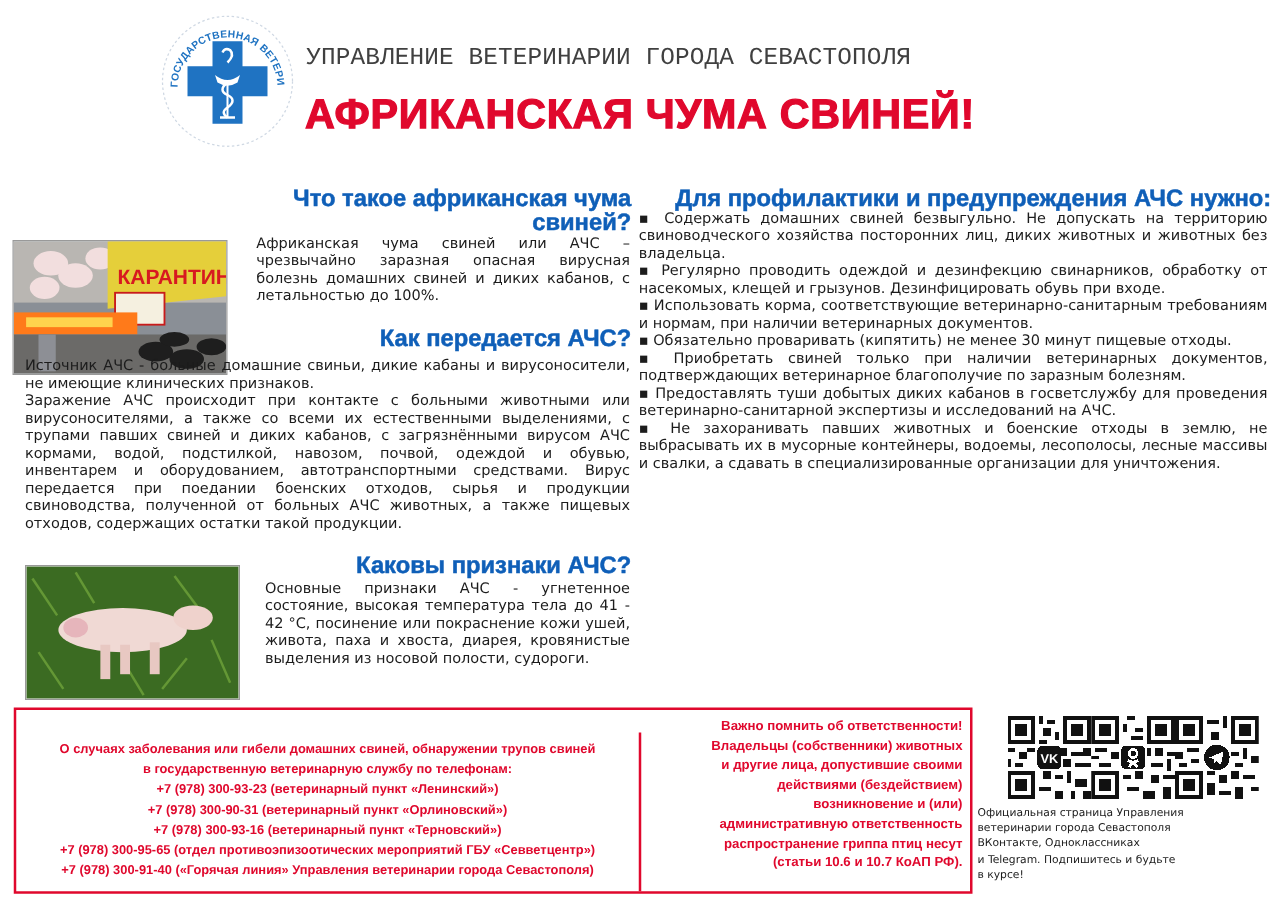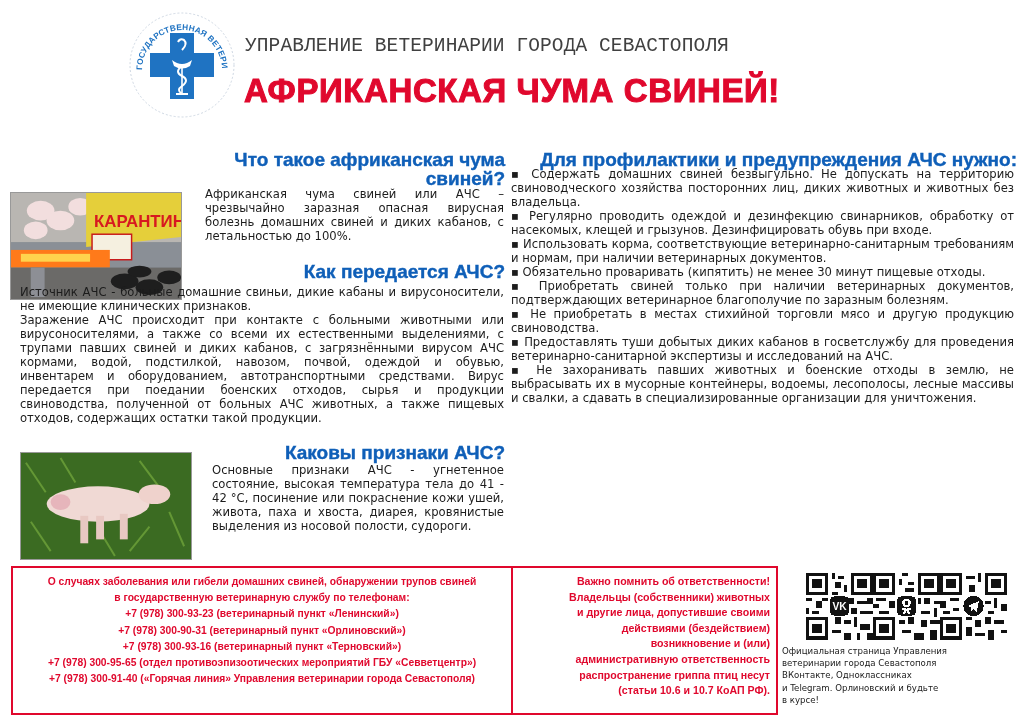--- a/index.html
+++ b/index.html
@@ -23,21 +23,21 @@
 
     .body-text { position: absolute; font-family: "DejaVu Sans", sans-serif; font-size: 11.6px; line-height: 14px; text-align: justify; color: #1c1c1c; }
     .t-what { left: 205px; top: 187px; width: 299px; }
     .t-how { left: 20px; top: 285px; width: 484px; }
     .t-signs { left: 212px; top: 463px; width: 292px; }
     .t-how p, .t-prev p { text-align: justify; }
     .t-prev { left: 511px; top: 167px; width: 503px; }
     .t-prev p::before { content: "\25AA\00A0"; }
 
     .alert-box { position: absolute; left: 11px; top: 566px; width: 767px; height: 149px; border: 2px solid #e0082d; display: flex; }
-    .alert-left { width: 500px; border-right: 2px solid #e0082d; padding: 6px 4px 0 4px; text-align: center; }
+    .alert-left { width: 500px; border-right: 2px solid #e0082d; padding: 6px 4px 0 4px; text-align: center; margin-top: 18px; }
     .alert-right { flex: 1; padding: 6px 6px 0 6px; text-align: right; }
     .alert-line { font-family: "Liberation Sans", sans-serif; font-weight: bold; color: #e0082d; font-size: 10.3px; line-height: 16.2px; white-space: nowrap; }
     .alert-right .alert-line { font-size: 10.6px; line-height: 15.6px; white-space: normal; }
 
     .qr-row { position: absolute; left: 787px; top: 572px; width: 220px; height: 70px; display: flex; justify-content: flex-end; }
     .qr { width: 67px; height: 68px; position: relative; }
     .qr svg { width: 100%; height: 100%; display: block; }
     .qr-caption { position: absolute; left: 782px; top: 645px; width: 230px; font-family: "DejaVu Sans", sans-serif; font-size: 8.6px; line-height: 12.2px; text-align: left; color: #1a1a1a; }
   </style>
 </head>
@@ -122,21 +122,20 @@
 <div class="heading h-signs">Каковы признаки АЧС?</div>
 <div class="body-text t-signs">Основные признаки АЧС - угнетенное состояние, высокая температура тела до 41 - 42 °С, посинение или покраснение кожи ушей, живота, паха и хвоста, диарея, кровянистые выделения из носовой полости, судороги.</div>
 
 <div class="heading h-prev">Для профилактики и предупреждения АЧС нужно:</div>
 <div class="body-text t-prev">
   <p>Содержать домашних свиней безвыгульно. Не допускать на территорию свиноводческого хозяйства посторонних лиц, диких животных и животных без владельца.</p>
   <p>Регулярно проводить одеждой и дезинфекцию свинарников, обработку от насекомых, клещей и грызунов. Дезинфицировать обувь при входе.</p>
   <p>Использовать корма, соответствующие ветеринарно-санитарным требованиям и нормам, при наличии ветеринарных документов.</p>
   <p>Обязательно проваривать (кипятить) не менее 30 минут пищевые отходы.</p>
   <p>Приобретать свиней только при наличии ветеринарных документов, подтверждающих ветеринарное благополучие по заразным болезням.</p>
-  <p>Не приобретать в местах стихийной торговли мясо и другую продукцию свиноводства.</p>
   <p>Предоставлять туши добытых диких кабанов в госветслужбу для проведения ветеринарно-санитарной экспертизы и исследований на АЧС.</p>
   <p>Не захоранивать павших животных и боенские отходы в землю, не выбрасывать их в мусорные контейнеры, водоемы, лесополосы, лесные массивы и свалки, а сдавать в специализированные организации для уничтожения.</p>
 </div>
 
 <div class="alert-box">
   <div class="alert-left">
     <div class="alert-line">О случаях заболевания или гибели домашних свиней, обнаружении трупов свиней</div>
     <div class="alert-line">в государственную ветеринарную службу по телефонам:</div>
     <div class="alert-line">+7 (978) 300-93-23 (ветеринарный пункт «Ленинский»)</div>
     <div class="alert-line">+7 (978) 300-90-31 (ветеринарный пункт «Орлиновский»)</div>
@@ -198,15 +197,15 @@
       <circle cx="10.5" cy="10.5" r="3.2" fill="#111"></circle>
       <path d="M8.6 10.5 l3.6 -1.5 l-0.7 3.3 l-1.1 -0.9 l-0.6 0.6 l0 -1 z" fill="#fff"></path>
     </svg>
   </div>
 </div>
 
 <div class="qr-caption">
   <div>Официальная страница Управления</div>
   <div>ветеринарии города Севастополя</div>
   <div>ВКонтакте, Одноклассниках</div>
-  <div>и Telegram. Орлиновский и будьте</div>
+  <div>и Telegram. Подпишитесь и будьте</div>
   <div>в курсе!</div>
 </div>
 
 </body></html>

